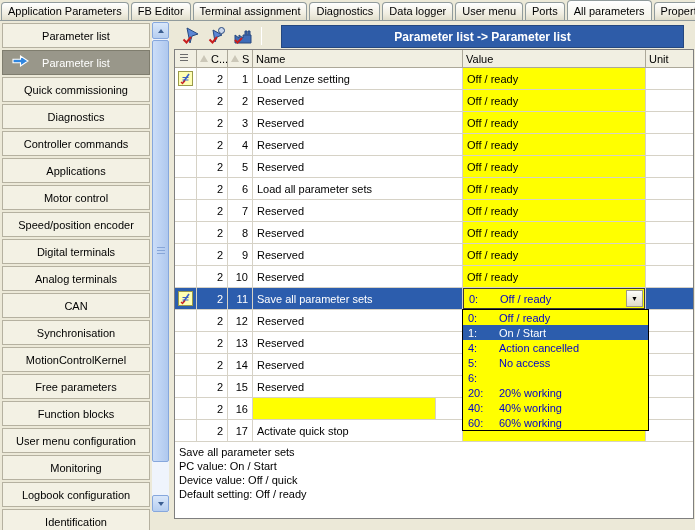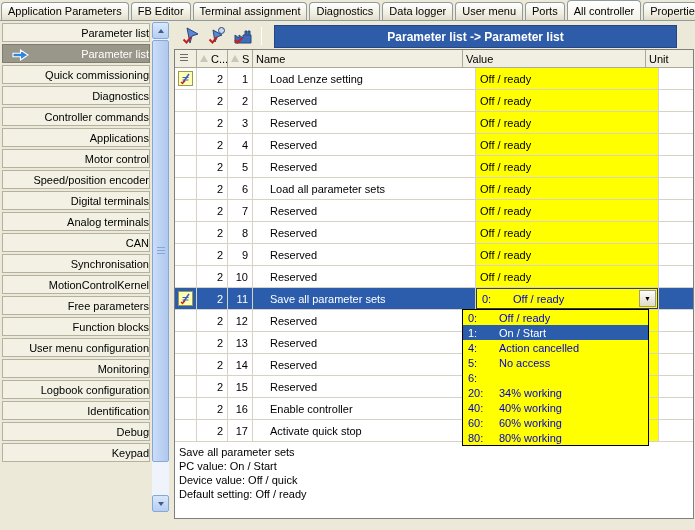--- a/index.html
+++ b/index.html
@@ -11,42 +11,42 @@
   .tabbar { position:absolute; left:0; top:0; width:695px; height:21px; display:flex; align-items:flex-end;
             padding-left:1px; border-bottom:1px solid #919B9C; overflow:hidden; }
   .tab { flex:0 0 auto; height:18px; line-height:17px; padding:0 6px; margin-right:2px;
          border:1px solid #919B9C; border-bottom:none; border-radius:4px 4px 0 0;
          background:linear-gradient(#FFFFFF,#F0EDE0 65%,#E0DDCB); white-space:nowrap; cursor:default; }
   .tab.active { height:21px; line-height:20px; margin-bottom:-1px; position:relative; z-index:3;
                 background:linear-gradient(#FFFFFF,#F4F2E7); }
 
   
   .sidebar { position:absolute; left:2px; top:23px; width:148px; }
-  .side-btn { height:19px; margin-bottom:2px; background:#F3F1E4; border:1px solid #B5B1A0;
-              display:flex; align-items:center; justify-content:flex-end; position:relative; cursor:default; }
+  .side-btn { height:25px; margin-bottom:2px; background:#F3F1E4; border:1px solid #B5B1A0;
+              display:flex; align-items:center; justify-content:center; position:relative; cursor:default; }
   .side-btn.selected { background:#99978A; border-color:#7F7D6E; color:#FFFFFF; }
   .side-arrow { position:absolute; left:9px; top:4px; }
 
   
   .vscroll { position:absolute; left:152px; top:22px; width:17px; height:490px; background:#EFF4FC; }
   .sb-btn { position:absolute; left:0; width:17px; height:17px; background:linear-gradient(#D9E7FA,#B6CEF0);
             border:1px solid #86A7DC; border-radius:2px; display:flex; align-items:center; justify-content:center; }
   .sb-up { top:0; } .sb-down { bottom:0; }
   .tri-up { width:0; height:0; border-left:3px solid transparent; border-right:3px solid transparent; border-bottom:4px solid #3B5E91; }
   .tri-down { width:0; height:0; border-left:3px solid transparent; border-right:3px solid transparent; border-top:4px solid #3B5E91; }
   .sb-thumb { position:absolute; left:0; top:18px; width:17px; height:422px;
               background:linear-gradient(90deg,#CBDDF8,#AFC8EE); border:1px solid #86A7DC; border-radius:2px;
               display:flex; align-items:center; justify-content:center; }
   .grip { width:8px; height:8px; background:repeating-linear-gradient(to bottom,#87A6D8 0 1px,transparent 1px 3px); }
 
   
   .toolbar { position:absolute; left:180px; top:25px; height:22px; display:flex; align-items:center; gap:4px; }
   .tb-icon { width:22px; height:20px; }
   .tb-sep { width:1px; height:18px; background:#ACA899; border-right:1px solid #FFFFFF; margin-left:3px; }
-  .titlebar { position:absolute; left:274px; top:25px; width:403px; height:23px; background:#2E5CA8;
+  .titlebar { position:absolute; left:281px; top:25px; width:403px; height:23px; background:#2E5CA8;
               border:1px solid #24477F; color:#FFFFFF; font-weight:bold; font-size:12px;
               display:flex; align-items:center; justify-content:center; }
 
   
   .mainpanel { position:absolute; left:174px; top:49px; width:520px; height:470px;
                background:#FFFFFF; border:1px solid #7F7F7F; }
   .thead { display:flex; height:18px; }
   .th { border-right:1px solid #ACA899; border-bottom:1px solid #ACA899; background:#F1EFE2;
         display:flex; align-items:center; gap:3px; padding-left:3px; overflow:hidden; }
   .w-icon { width:22px; } .w-c { width:31px; } .w-s { width:25px; }
@@ -54,21 +54,21 @@
   .sort-tri { width:0; height:0; border-left:4px solid transparent; border-right:4px solid transparent;
               border-bottom:7px solid #CBC7B8; flex:0 0 auto; }
   .list-glyph { width:8px; height:9px; margin-left:2px;
                 background:repeating-linear-gradient(to bottom,#6B6B6B 0 1px,transparent 1px 3px); }
 
   .trow { display:flex; height:22px; border-bottom:1px solid #D6D2C6; }
   .cell { border-right:1px solid #D6D2C6; display:flex; align-items:center; overflow:hidden; }
   .c-icon { width:22px; justify-content:center; }
   .c-c { width:31px; justify-content:flex-end; padding-right:4px; }
   .c-s { width:25px; justify-content:flex-end; padding-right:4px; }
-  .c-name { width:210px; padding-left:4px;margin-left:13px; }
+  .c-name { width:210px; padding-left:4px; }
   .c-value { width:183px; background:#FFFF00; position:relative; }
   .val-plain { padding-left:4px; }
   .c-unit { flex:1; border-right:none; }
   .trow.selected { background:#2C5DAD; color:#FFFFFF; }
 
   .combo { position:absolute; inset:0; background:#FFFF00; border:1px solid #3A3A3A;
            color:#0000CC; display:flex; align-items:center; }
   .combo-num { padding-left:5px; width:36px; }
   .combo-btn { position:absolute; top:1px; right:1px; bottom:1px; width:17px;
                background:linear-gradient(#FDFDFB,#DFDBC7); border:1px solid #9D9A87;
@@ -113,21 +113,21 @@
 
       <div class="tab">
         <span>User menu</span>
       </div>
 
       <div class="tab">
         <span>Ports</span>
       </div>
 
       <div class="tab active">
-        <span>All controller</span>
+        <span>All parameters</span>
       </div>
 
       <div class="tab">
         <span>Properties</span>
       </div>
 
   </div>
 
   <div class="sidebar">
 
@@ -523,21 +523,20 @@
           </div>
           <div class="cell c-unit"></div>
         </div>
 
         <div class="trow">
           <div class="cell c-icon">
             
           </div>
           <div class="cell c-c">2</div>
           <div class="cell c-s">16</div>
-          <div class="cell c-name">Enable controller</div>
           <div class="cell c-value">
             
             
           </div>
           <div class="cell c-unit"></div>
         </div>
 
         <div class="trow">
           <div class="cell c-icon">
             
@@ -588,33 +587,29 @@
         <span class="dnum">5:</span>
         <span class="dlab">No access</span>
       </div>
 
       <div class="ditem">
         <span class="dnum">6:</span>
       </div>
 
       <div class="ditem">
         <span class="dnum">20:</span>
-        <span class="dlab">34% working</span>
+        <span class="dlab">20% working</span>
       </div>
 
       <div class="ditem">
         <span class="dnum">40:</span>
         <span class="dlab">40% working</span>
       </div>
 
       <div class="ditem">
         <span class="dnum">60:</span>
         <span class="dlab">60% working</span>
       </div>
 
-      <div class="ditem">
-        <span class="dnum">80:</span>
-        <span class="dlab">80% working</span>
-      </div>
 
   </div>
 
 </div>
 
 </body></html>

